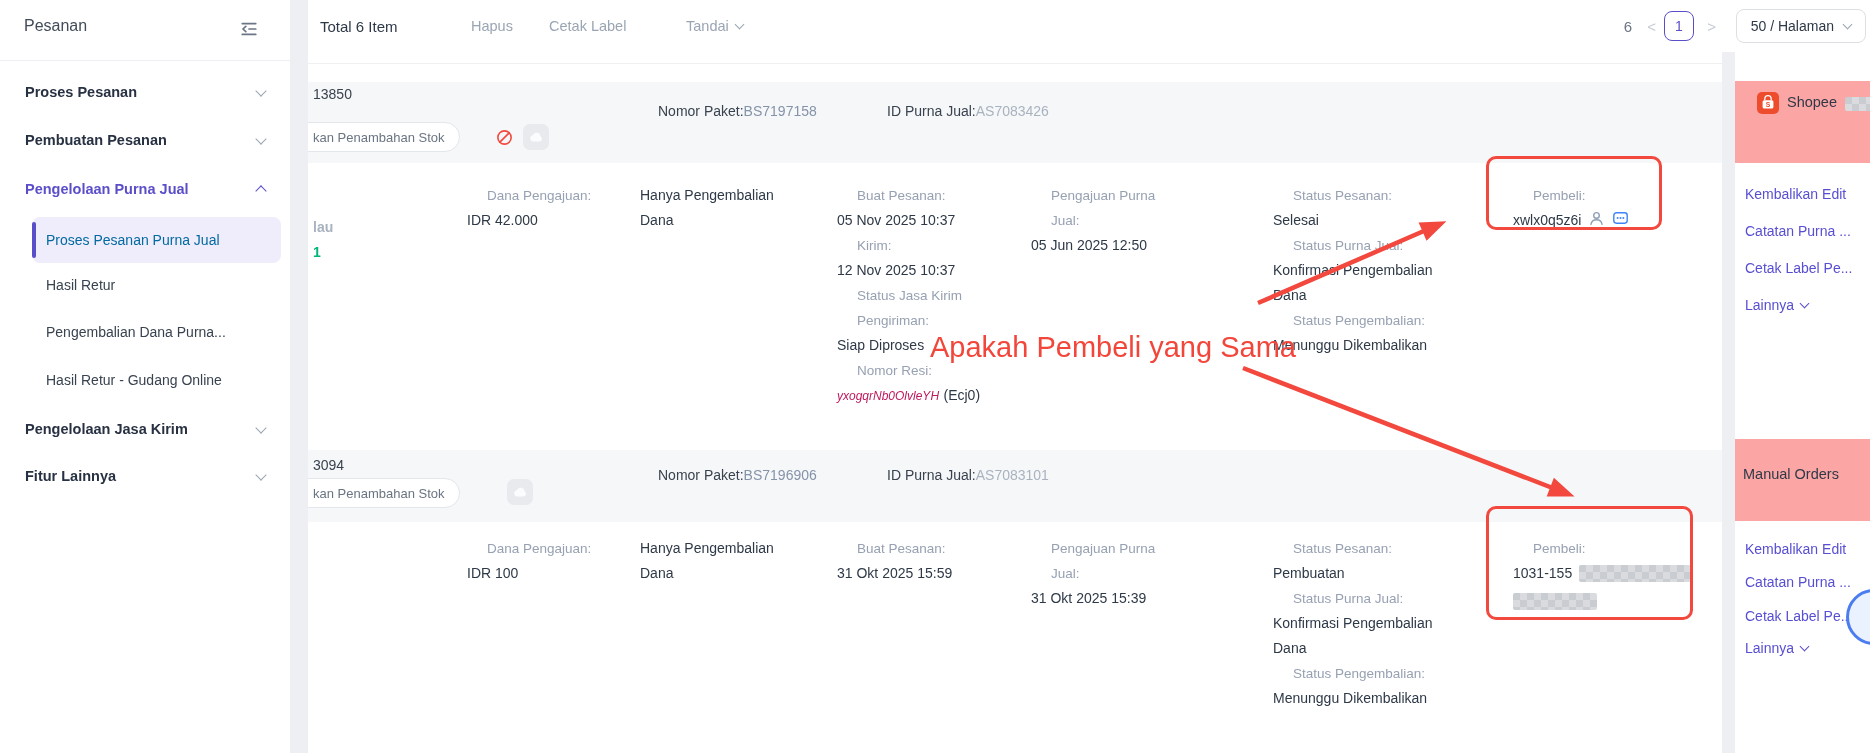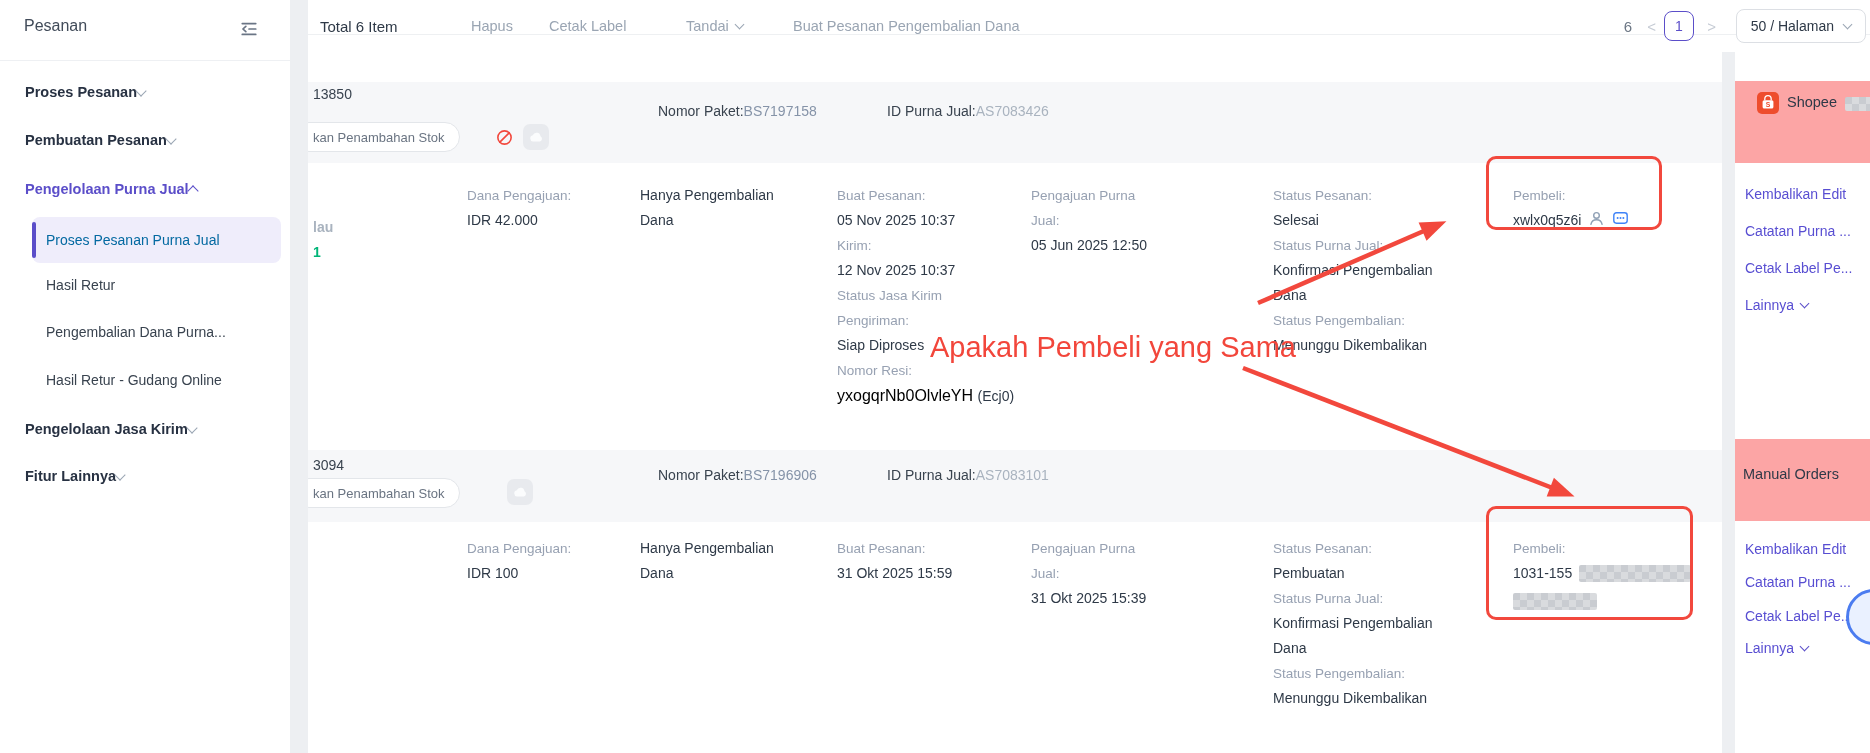--- a/index.html
+++ b/index.html
@@ -4,39 +4,39 @@
 <style>
   * { margin:0; padding:0; box-sizing:border-box; }
   html,body { width:1870px; height:753px; }
   body { font-family:"Liberation Sans", sans-serif; background:#fff; position:relative; overflow:hidden; color:#2e3947; }
 
   
   .sidebar { position:absolute; left:0; top:0; width:290px; height:753px; background:#fff; z-index:5; }
   .sb-title { position:absolute; left:24px; top:17px; font-size:16px; color:#414b59; }
   .sb-collapse { position:absolute; left:240px; top:20px; width:18px; height:18px; cursor:pointer; }
   .sb-divider { position:absolute; left:0; top:60px; width:290px; height:1px; background:#eef0f3; }
-  .sb-item { position:absolute; left:25px; width:240px; height:18px; display:flex; align-items:center; cursor:pointer; }
+  .sb-item { position:absolute; left:25px; width:240px; height:18px; display:flex; justify-content:space-between; align-items:center; cursor:pointer; }
   .sb-item .g-label { font-size:14.5px; font-weight:700; color:#273142; }
   .sb-item.purple .g-label { color:#5B4EC9; }
   .sb-sub { position:absolute; left:46px; width:220px; height:18px; font-size:14px; color:#39434f; cursor:pointer; white-space:nowrap; }
   .sb-sel { position:absolute; left:32px; top:217px; width:249px; height:46px; background:#efedfb; border-radius:8px; display:flex; align-items:center; padding-left:14px; cursor:pointer; }
   .sb-sel .sel-bar { position:absolute; left:0; top:5px; bottom:5px; width:4px; border-radius:3px; background:#5B4EC9; }
   .sb-sel .sel-label { font-size:14px; color:#0369a1; }
 
   .chev { display:inline-block; width:8px; height:8px; border-right:1.7px solid #9aa5b3; border-bottom:1.7px solid #9aa5b3; transform:rotate(45deg); margin-top:-3px; }
   .chev.up { transform:rotate(225deg); margin-top:4px; }
   .chev.purple { border-color:#5B4EC9; }
   .chev.sm { width:7px; height:7px; }
 
   
   .gutter-l { position:absolute; left:290px; top:0; width:18px; height:753px; background:#edeff2; }
   .gutter-r { position:absolute; left:1722px; top:52px; width:13px; height:701px; background:#edeff2; }
 
   
-  .topbar { position:absolute; left:308px; top:0; width:1562px; height:35px; background:#fff; border-bottom:1px solid #eef0f2; }
+  .topbar { position:absolute; left:308px; top:0; width:1562px; height:64px; background:#fff; border-bottom:1px solid #eef0f2; }
   .tb-item { position:absolute; top:0; height:52px; display:flex; align-items:center; gap:7px; font-size:14.5px; color:#9aa5b3; cursor:pointer; white-space:nowrap; }
   .tb-total { color:#2e3947; font-weight:500; font-size:15px; cursor:default; }
   .pg-num { position:absolute; top:0; height:52px; display:flex; align-items:center; font-size:15px; color:#6b7684; }
   .pg-arrow { position:absolute; top:0; height:52px; display:flex; align-items:center; font-size:15px; color:#c5cbd4; cursor:pointer; }
   .pg-cur { position:absolute; top:11px; width:30px; height:30px; border:1.5px solid #5B4EC9; border-radius:8px; color:#5B4EC9; font-size:14px; display:flex; align-items:center; justify-content:center; cursor:pointer; background:#fff; }
   .pg-size { position:absolute; right:4px; top:9px; height:34px; border:1px solid #dcdfe4; border-radius:8px; padding:0 14px; display:flex; align-items:center; gap:10px; font-size:14px; color:#2e3947; cursor:pointer; background:#fff; }
 
   
   .main { position:absolute; left:308px; top:52px; width:1414px; height:701px; }
   .card-header { position:absolute; left:0; width:1414px; background:#f6f7f9; overflow:hidden; }
@@ -50,25 +50,25 @@
   .tag-pill { position:absolute; left:-14px; height:30px; border:1px solid #e3e6ea; background:#fff; border-radius:16px; display:flex; align-items:center; padding:0 14px 0 18px; font-size:13px; color:#6a7482; white-space:nowrap; }
   .hdr-field { position:absolute; font-size:14px; color:#39434f; white-space:nowrap; }
   .hdr-field .fv-slate { color:#8593a8; }
   .hdr-field .fv-light { color:#a9b3bf;margin-top:20px; }
   .icon-red { position:absolute; width:19px; height:19px; }
   .icon-cloudbox { position:absolute; width:26px; height:26px; background:#e8eaee; border-radius:7px; display:flex; align-items:center; justify-content:center; cursor:pointer; }
 
   .col { position:absolute; top:0; }
   .cb1 .col { padding-top:20px; }
   .cb2 .col { padding-top:14px; }
-  .lb { color:#97a1b2; font-size:13.5px; line-height:25px; white-space:nowrap; }
+  .lb { color:#97a1b2; font-size:13.5px; line-height:25px; white-space:nowrap;margin-left:20px; }
   .vl { color:#2e3947; font-size:14px; line-height:25px; white-space:nowrap; }
   .wrap { white-space:normal; }
   .w120 { width:120px; } .w125 { width:125px; } .w165 { width:165px; } .w195 { width:195px; }
-  .link { color:#000000; font-size:16px; line-height:25px; cursor:pointer; }
+  .link { color:#be185d; font-size:12px; line-height:25px; cursor:pointer;font-style:italic; }
   .qty-green { color:#00B578; font-weight:700; font-size:14px; line-height:25px; }
   .prod-frag { color:#a9b3bf; font-size:14px; line-height:25px;font-weight:bold; }
   .buyer-line { display:flex; align-items:center; gap:7px; }
   .blur { display:inline-block; background:repeating-conic-gradient(#d9dbde 0% 25%, #c9ccd1 0% 50%) 0 0/14px 14px; border-radius:2px; }
 
   
   .rightpanel { position:absolute; left:1735px; top:52px; width:135px; height:701px; background:#fff; }
   .rp-block { position:absolute; left:0; width:135px; height:82px; background:#fca5a5; }
   .rp-store { font-size:14.5px; color:#2e3947; white-space:nowrap; }
   .rp-link { position:absolute; left:10px; font-size:14px; color:#584ED2; cursor:pointer; white-space:nowrap; display:flex; align-items:center; gap:7px; }
@@ -137,21 +137,20 @@
 <div class="gutter-l"></div>
 
 <header class="topbar">
   <span class="tb-item tb-total" style="left:12px">Total 6 Item</span>
   <span class="tb-item" style="left:163px">Hapus</span>
   <span class="tb-item" style="left:241px">Cetak Label</span>
   <span class="tb-item" style="left:378px">
     <span>Tandai</span>
     <span class="chev sm"></span>
   </span>
-  <span class="tb-item" style="left:485px">Buat Pesanan Pengembalian Dana</span>
 
   <span class="pg-num" style="right:238px">6</span>
   <span class="pg-arrow" style="right:214px">&lt;</span>
   <span class="pg-cur" style="right:176px">1</span>
   <span class="pg-arrow" style="right:154px">&gt;</span>
   <span class="pg-size">
     <span>50 / Halaman</span>
     <span class="chev sm"></span>
   </span>
 </header>

